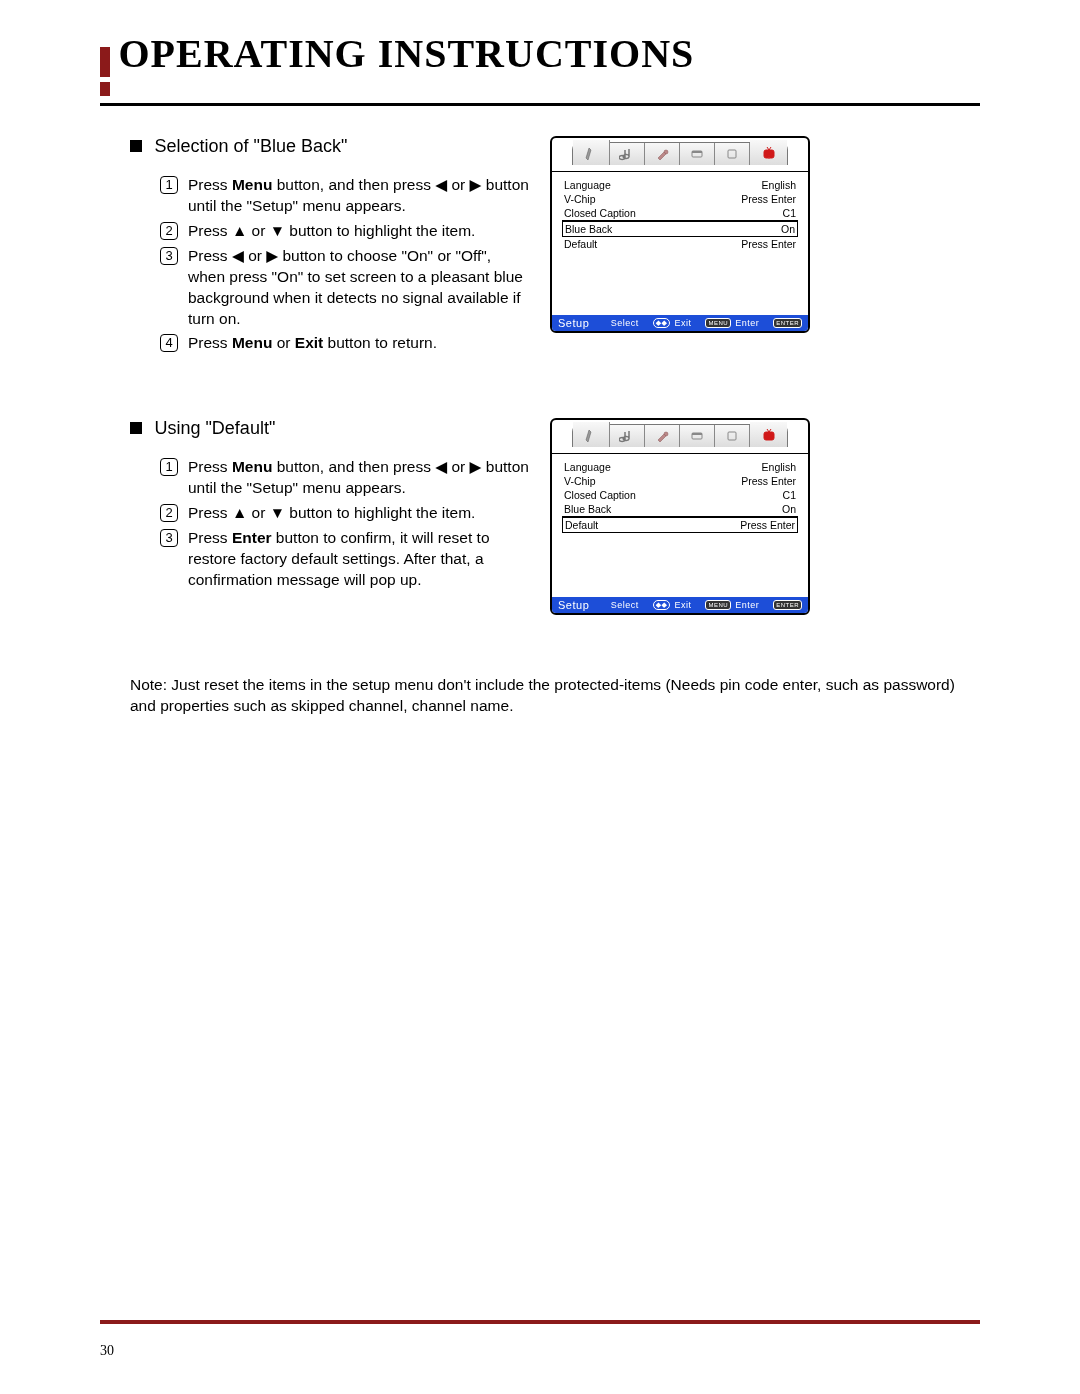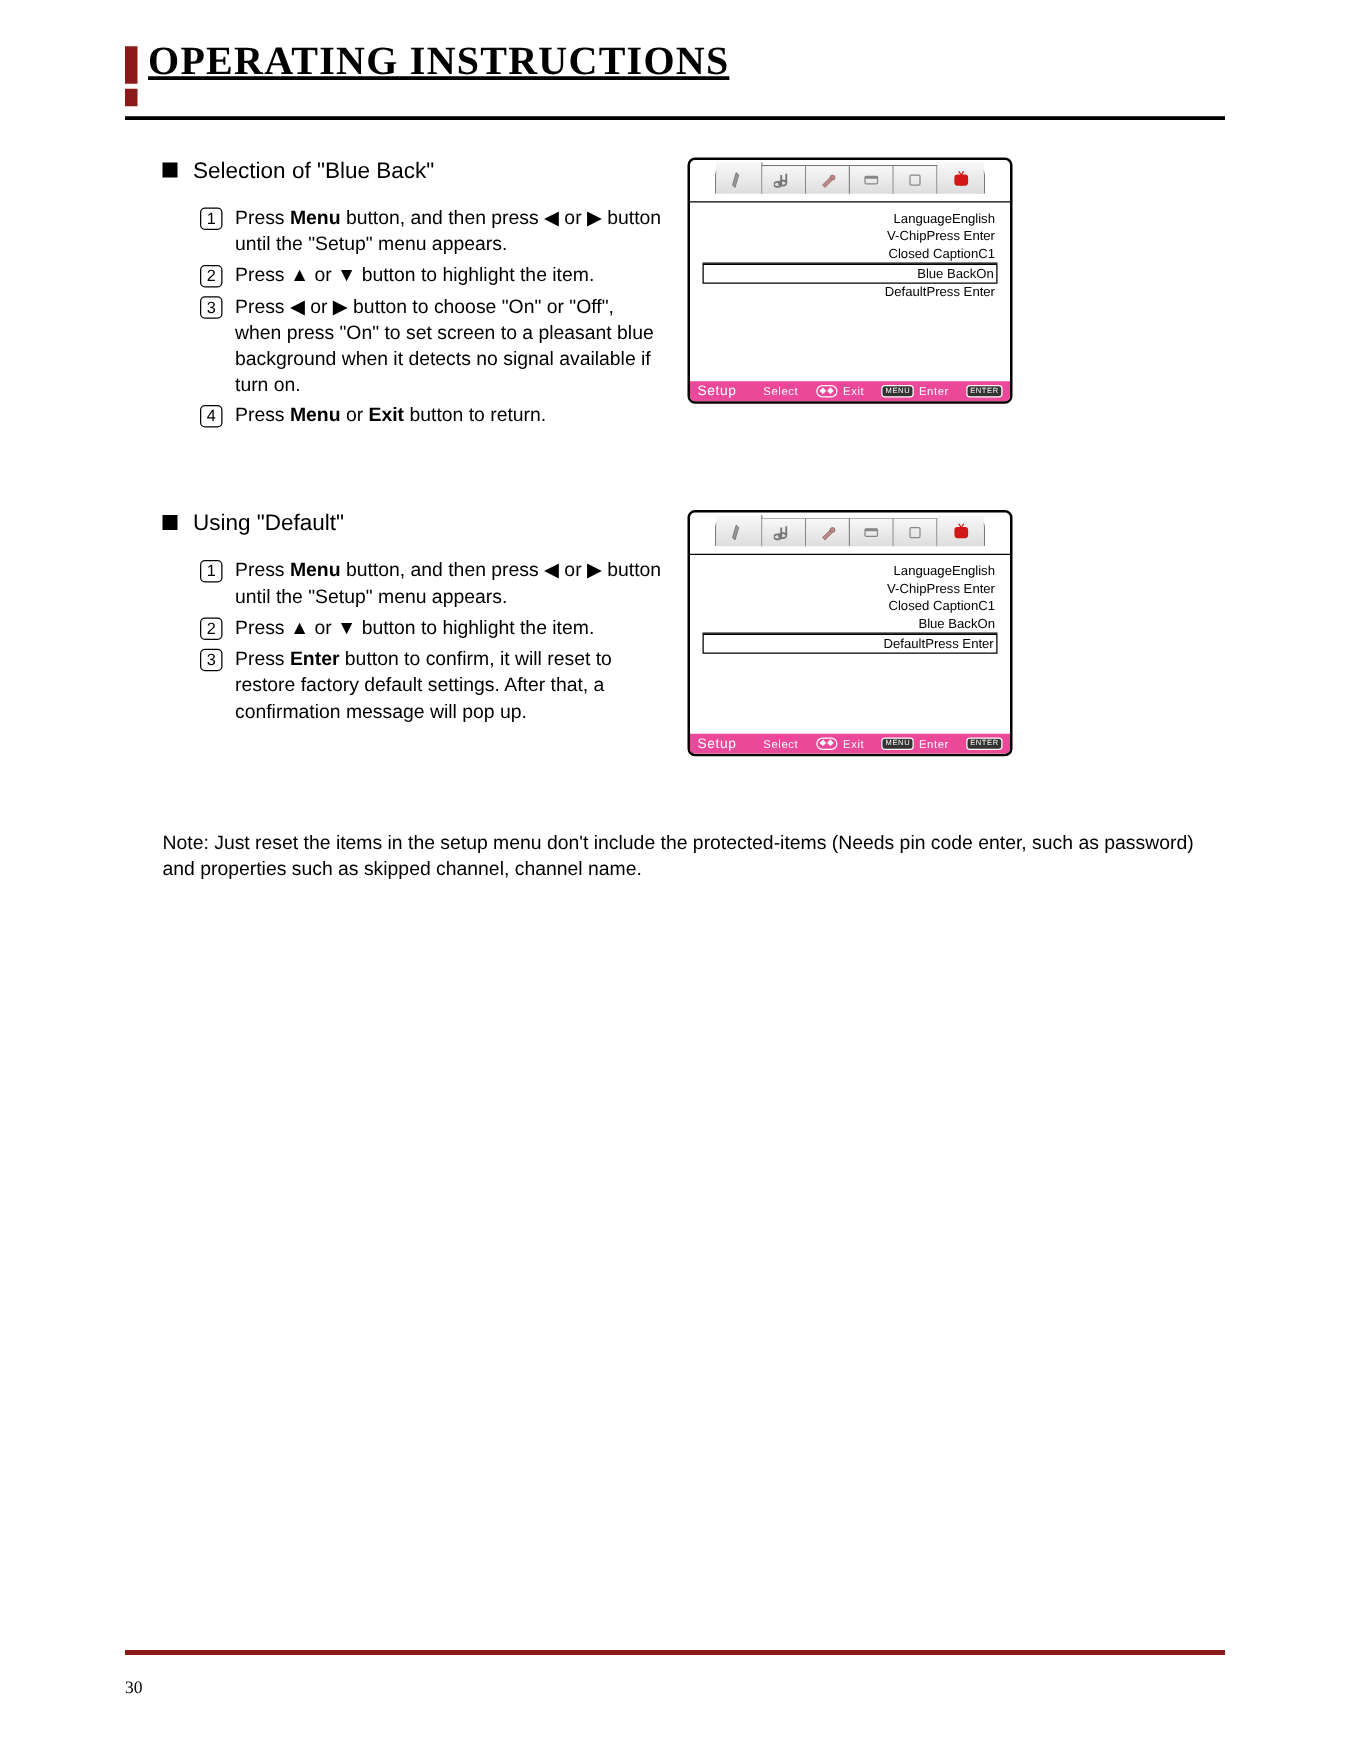--- a/index.html
+++ b/index.html
@@ -22,26 +22,25 @@
     .red-bar-tall {
       display: inline-block;
       width: 10px;
       height: 30px;
       background: #8b1a1a;
       vertical-align: bottom;
       margin-right: 4px;
     }
     .main-title {
       font-family: "Times New Roman", serif;
-      font-size: 32px;
+      font-size: 40px;
       font-weight: bold;
       letter-spacing: 1px;
       display: inline-block;
       vertical-align: bottom;
-      text-decoration: underline;
     }
     .sub-breadcrumb {
       margin-top: 2px;
       margin-left: 0;
     }
     .red-bar-short {
       display: inline-block;
       width: 10px;
       height: 14px;
       background: #8b1a1a;
@@ -165,29 +164,29 @@
       height: 25px;
     }
     .tab svg { width: 16px; height: 16px; }
     .tab.red svg { fill: #d01818; stroke: #d01818; }
 
     .osd-body {
       padding: 6px 10px;
     }
     .osd-row {
       display: flex;
-      justify-content: flex-end;
+      justify-content: space-between;
       padding: 1px 2px;
       font-size: 10.5px;
     }
     .osd-row.underlined { border-bottom: 1px solid #000; }
     .osd-row.selected { border: 1px solid #000; margin: 0; }
     .osd-spacer { height: 58px; }
     .osd-footer {
-      background: #ec4899;
+      background: #1d4ed8;
       color: #fff;
       display: flex;
       align-items: center;
       padding: 2px 6px;
       font-size: 9px;
       letter-spacing: 0.5px;
     }
     .osd-footer .setup-label { margin-right: auto; font-size: 11px; }
     .footer-item { margin-left: 4px; display: flex; align-items: center; gap: 14px; }
     .key-box {

